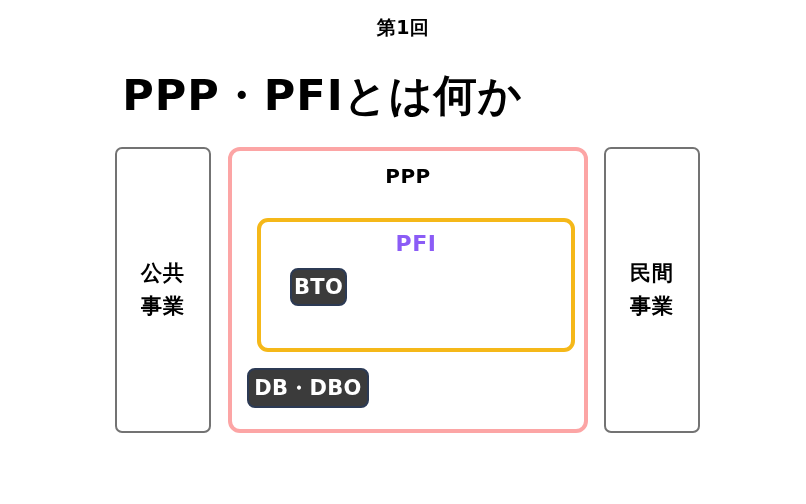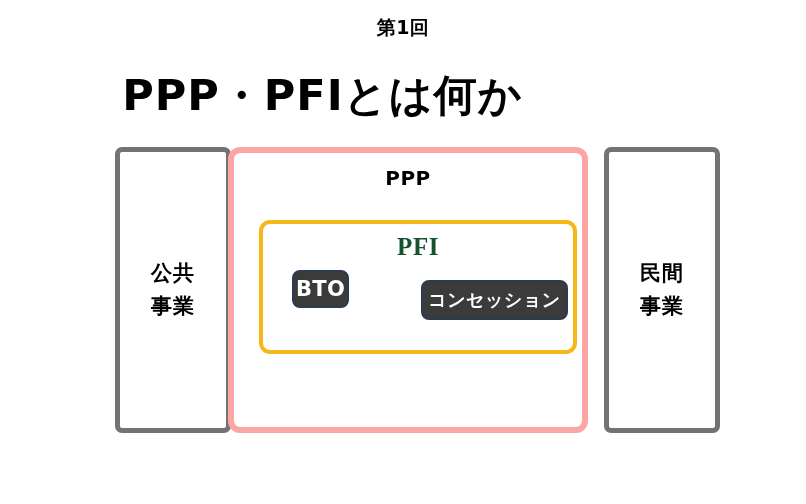--- a/index.html
+++ b/index.html
@@ -50,24 +50,24 @@
     left: 0;
     top: 0;
     width: 806px;
     height: 504px;
   }
 
   
   .side-box {
     position: absolute;
     top: 147px;
-    width: 116px;
+    width: 96px;
     height: 286px;
     box-sizing: border-box;
-    border: 5px solid #737373;
+    border: 2px solid #737373;
     border-radius: 7px;
     background: #ffffff;
     display: flex;
     align-items: center;
     justify-content: center;
   }
   .side-box.left  { left: 115px; }
   .side-box.right { left: 604px; }
   .side-box-label {
     font-size: 21px;
@@ -80,21 +80,21 @@
   }
 
   
   .ppp-box {
     position: absolute;
     left: 228px;
     top: 147px;
     width: 360px;
     height: 286px;
     box-sizing: border-box;
-    border: 6px solid #fca5a5;
+    border: 4px solid #fca5a5;
     border-radius: 12px;
     background: #ffffff;
   }
   .ppp-label {
     position: absolute;
     left: 0;
     top: 13px;
     width: 100%;
     text-align: center;
     font-size: 20px;
@@ -114,25 +114,24 @@
     border: 4px solid #f5b819;
     border-radius: 11px;
     background: #ffffff;
   }
   .pfi-label {
     position: absolute;
     left: 0;
     top: 9px;
     width: 100%;
     text-align: center;
-    font-size: 25px;
+    font-size: 22px;
     font-weight: 700;
     letter-spacing: 0.5px;
-    color: #14532d;
-    font-family: Liberation Serif, serif;
+    color: #8b5cf6;
   }
 
   
   .chip {
     position: absolute;
     box-sizing: border-box;
     background: #3b3b3b;
     border: 2px solid #2c3a54;
     border-radius: 8px;
     color: #ffffff;
@@ -171,23 +170,23 @@
 
   <div class="ppp-box">
     <div class="ppp-label">PPP</div>
 
     <div class="pfi-box">
       <div class="pfi-label">PFI</div>
 
       <div class="chip latin chip-bto">BTO</div>
 
 
-      <div class="chip jp chip-concession">コンセッション</div>
     </div>
 
+    <div class="chip latin chip-dbdbo">DB・DBO</div>
 
   </div>
 
   <div class="side-box right">
     <span class="side-box-label">民間
 事業</span>
   </div>
 
 </div>
 

